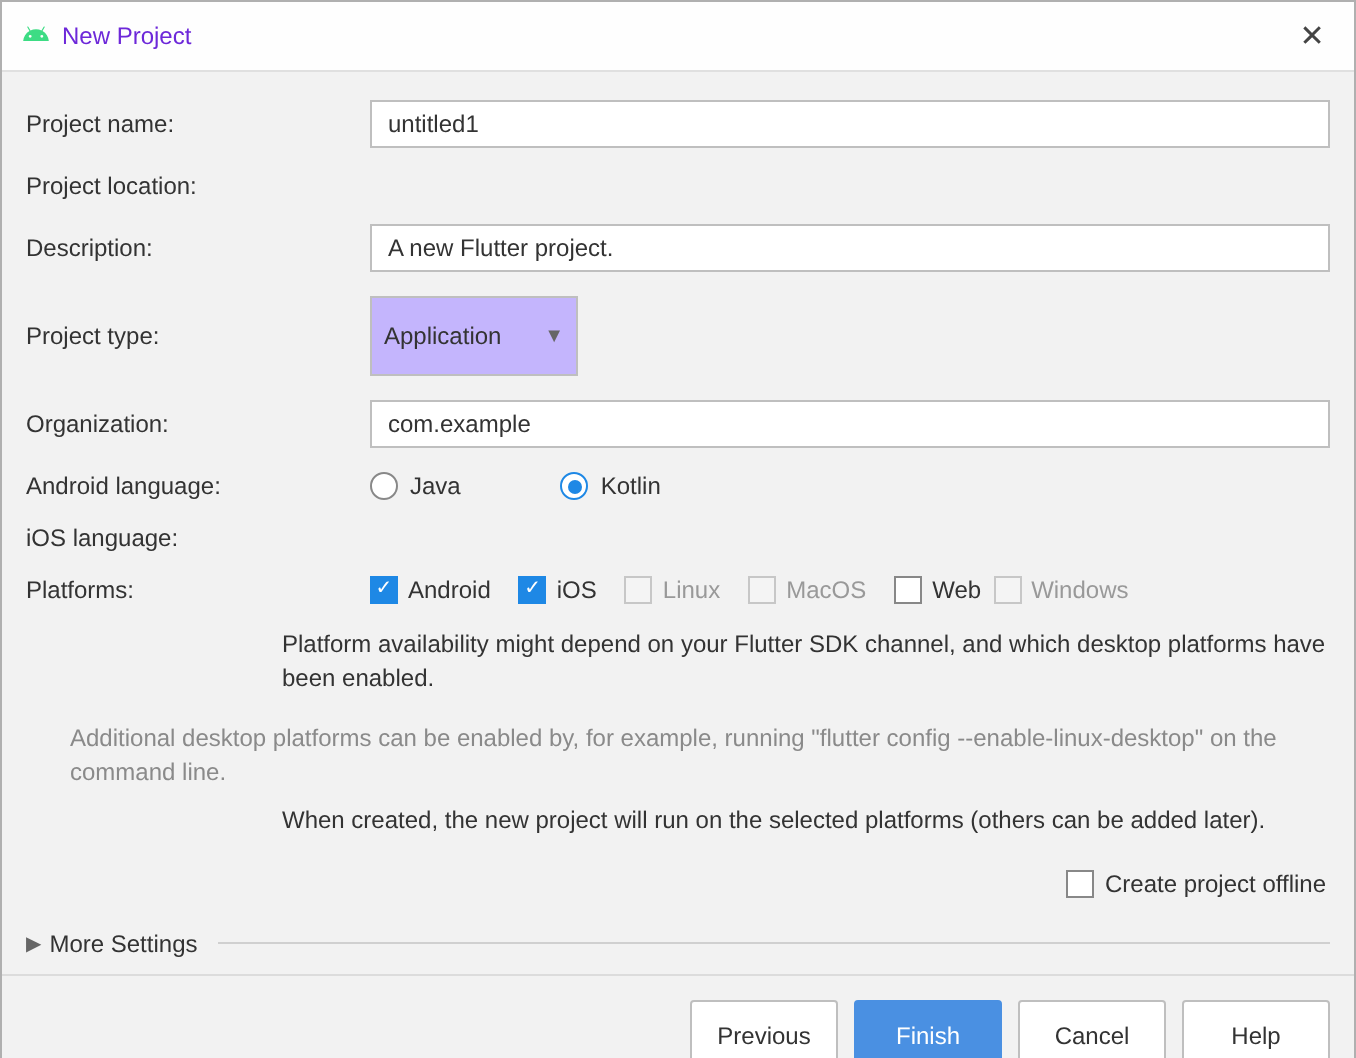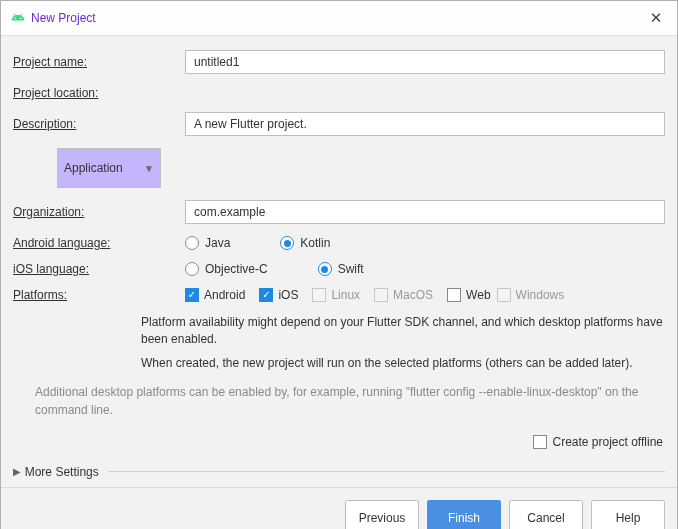--- a/index.html
+++ b/index.html
@@ -44,21 +44,20 @@
     flex-direction: column;
   }
   .form-row {
     display: flex;
     align-items: center;
     margin-bottom: 12px;
   }
   .label-col {
     width: 128px;
     color: #333;
-    text-decoration: underline;
   }
   .field-col {
     flex: 1;
     display: flex;
     align-items: center;
     gap: 6px;
     padding-left: 44px;
   }
   input[type="text"] {
     flex: 1;
@@ -203,20 +202,21 @@
     </div>
 
     <div class="form-row">
       <div class="label-col">Description:</div>
       <div class="field-col">
         <input type="text" value="A new Flutter project." style="">
       </div>
     </div>
 
     <div class="form-row">
+      <div class="label-col">Project type:</div>
       <div class="field-col" style="flex:0">
         <div class="select">
           <span>Application</span>
           <span class="chev">▼</span>
         </div>
       </div>
     </div>
 
     <div class="form-row">
       <div class="label-col">Organization:</div>
@@ -234,30 +234,20 @@
           </div>
           <div class="radio-opt col2">
             <span class="radio-circle selected"></span>
             <span>Kotlin</span>
           </div>
         </div>
     </div>
 
     <div class="form-row">
       <div class="label-col">iOS language:</div>
-      <div class="field-col radio-row" id="ios-lang-row">
-          <div class="radio-opt">
-            <span class="radio-circle"></span>
-            <span>Objective-C</span>
-          </div>
-          <div class="radio-opt col2">
-            <span class="radio-circle selected"></span>
-            <span>Swift</span>
-          </div>
-        </div>
     </div>
 
     <div class="form-row" style="align-items:flex-start">
       <div class="label-col">Platforms:</div>
       <div class="field-col check-row" id="platforms-row">
           <div class="check-opt" style="margin-right: 8px;">
             <span class="checkbox checked"></span>
             <span>Android</span>
           </div>
           <div class="check-opt" style="margin-right: 8px;">
@@ -277,22 +267,22 @@
             <span>Web</span>
           </div>
           <div class="check-opt disabled" style="margin-right: 8px;">
             <span class="checkbox"></span>
             <span>Windows</span>
           </div>
         </div>
     </div>
 
     <div class="info-block">Platform availability might depend on your Flutter SDK channel, and which desktop platforms have been enabled.</div>
+    <div class="info-block info-muted">Additional desktop platforms can be enabled by, for example, running "flutter config --enable-linux-desktop" on the command line.</div>
     <div class="info-block">When created, the new project will run on the selected platforms (others can be added later).</div>
-    <div class="info-block info-muted">Additional desktop platforms can be enabled by, for example, running "flutter config --enable-linux-desktop" on the command line.</div>
 
     <div class="offline-row">
       <div class="check-opt">
         <span class="checkbox"></span>
         <span>Create project offline</span>
       </div>
     </div>
 
     <div class="more-settings">
       <span class="tri">▶</span>

